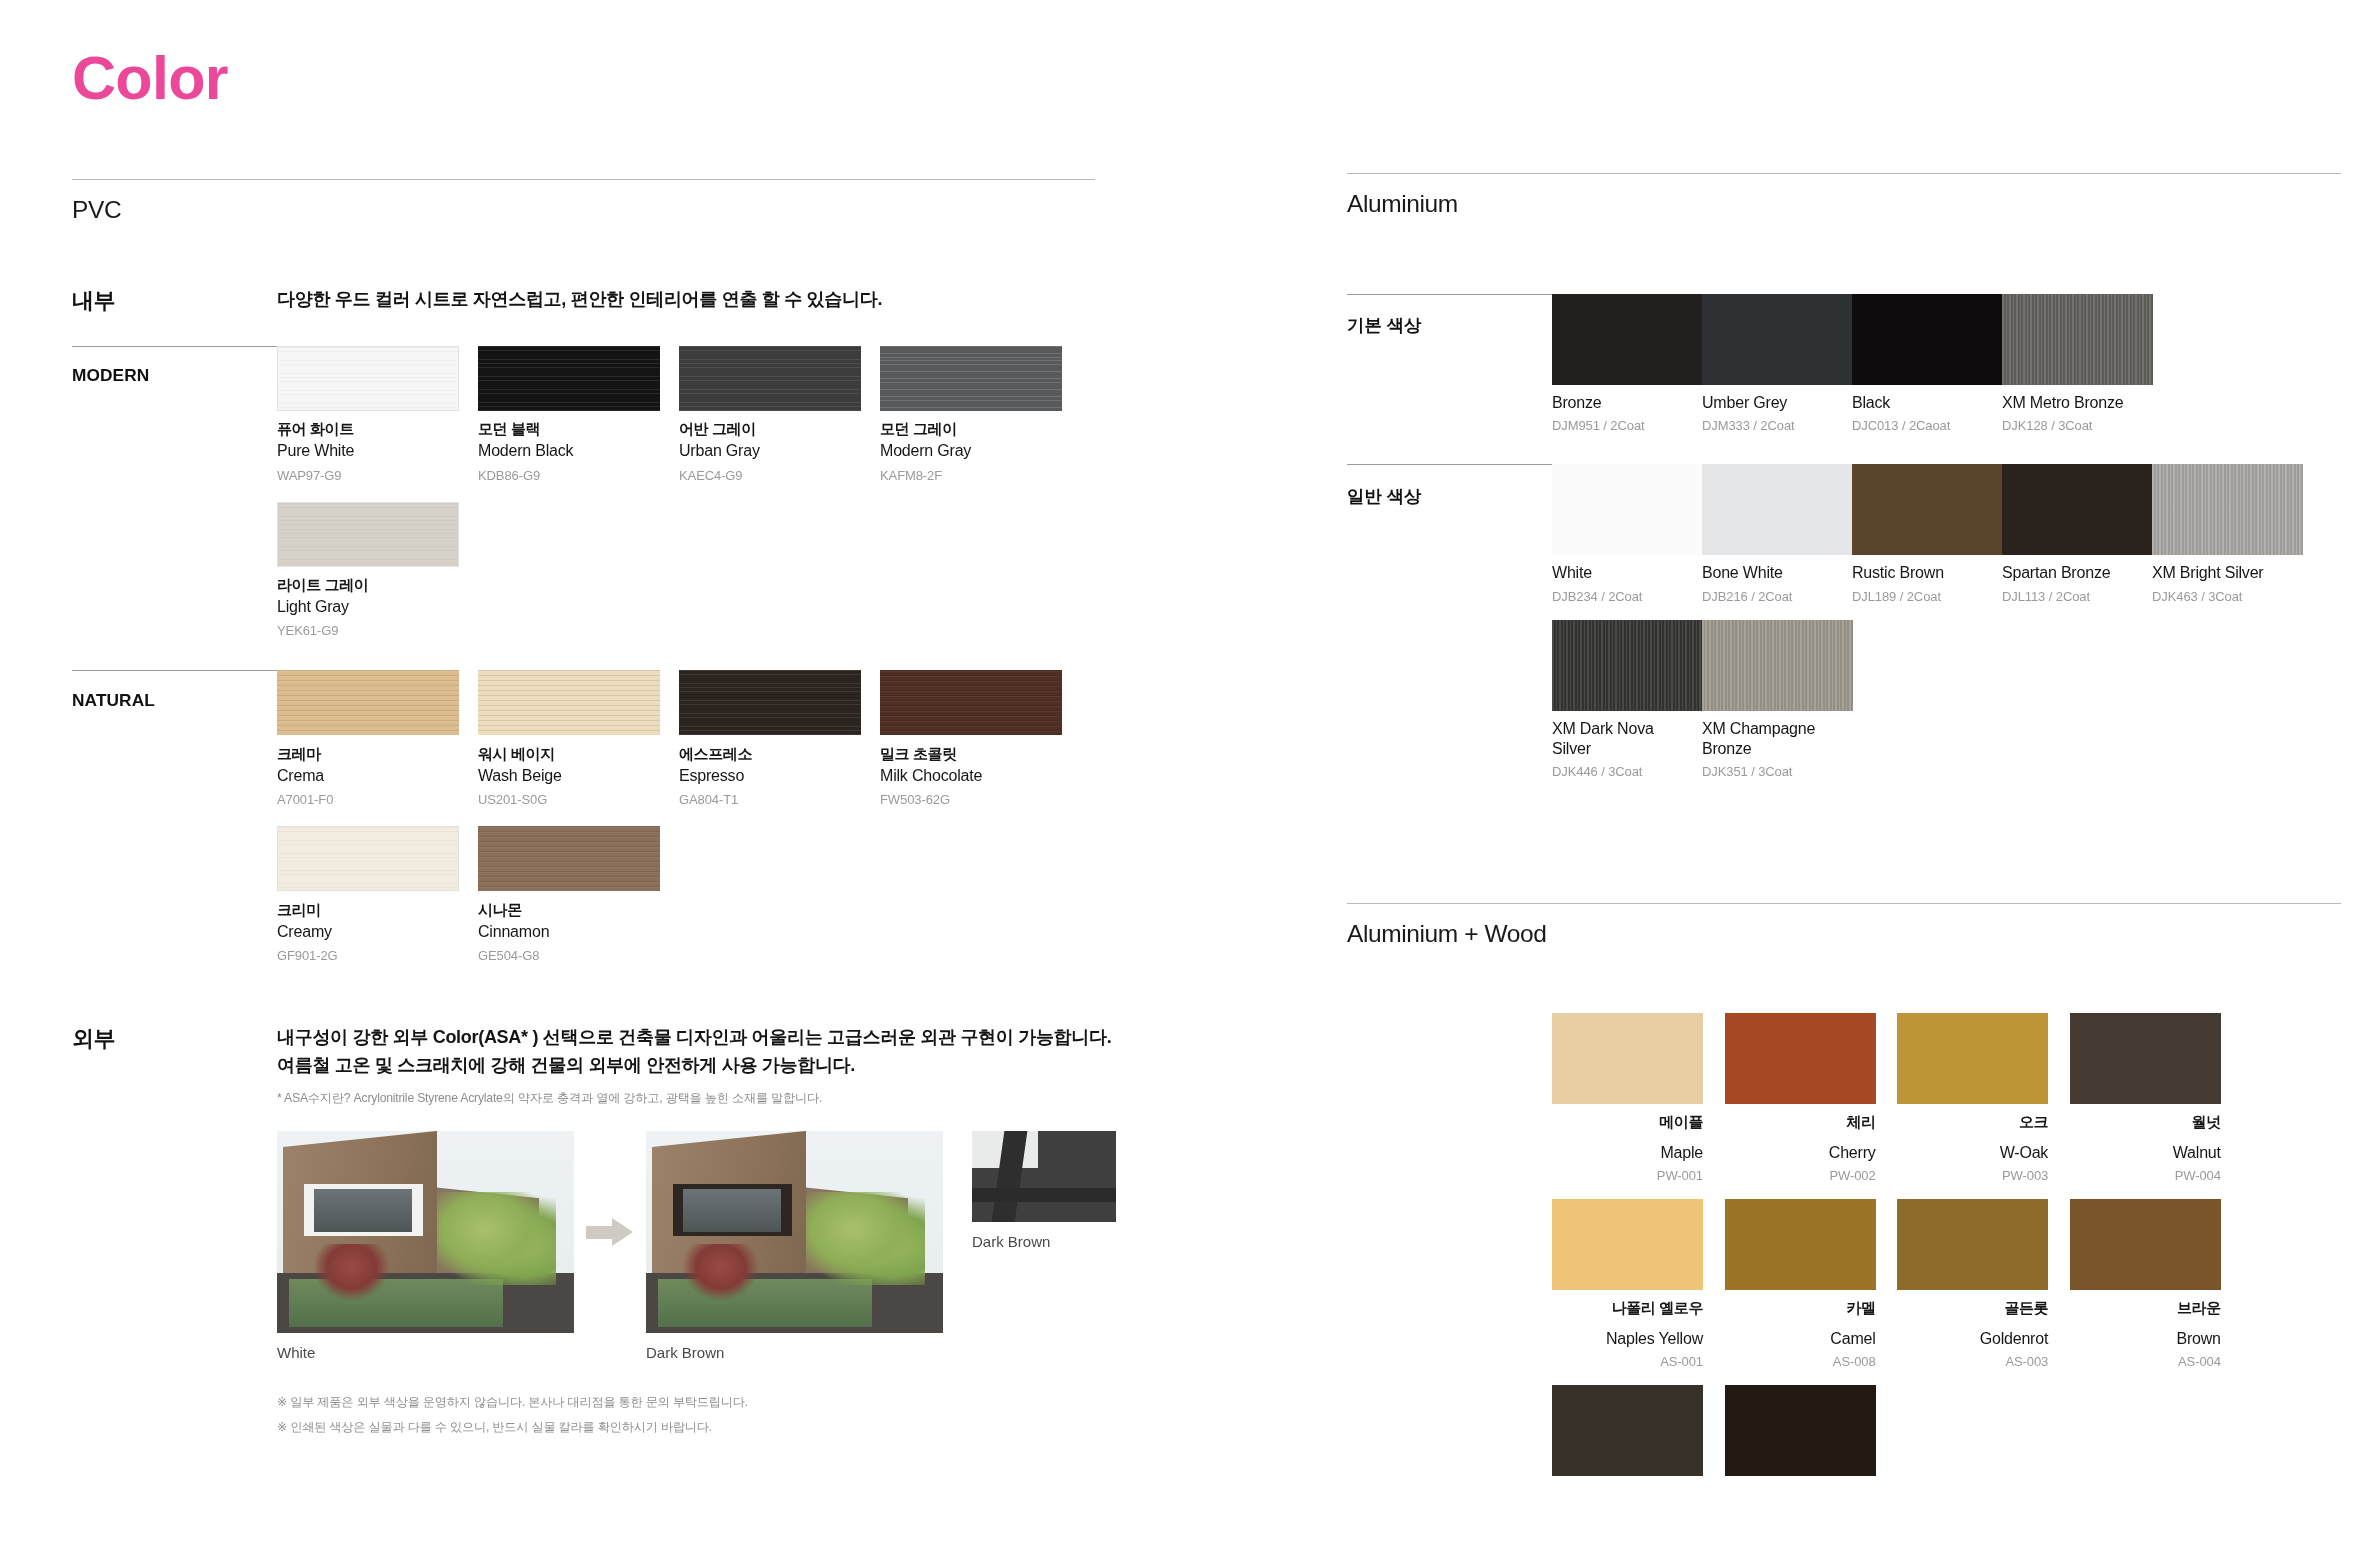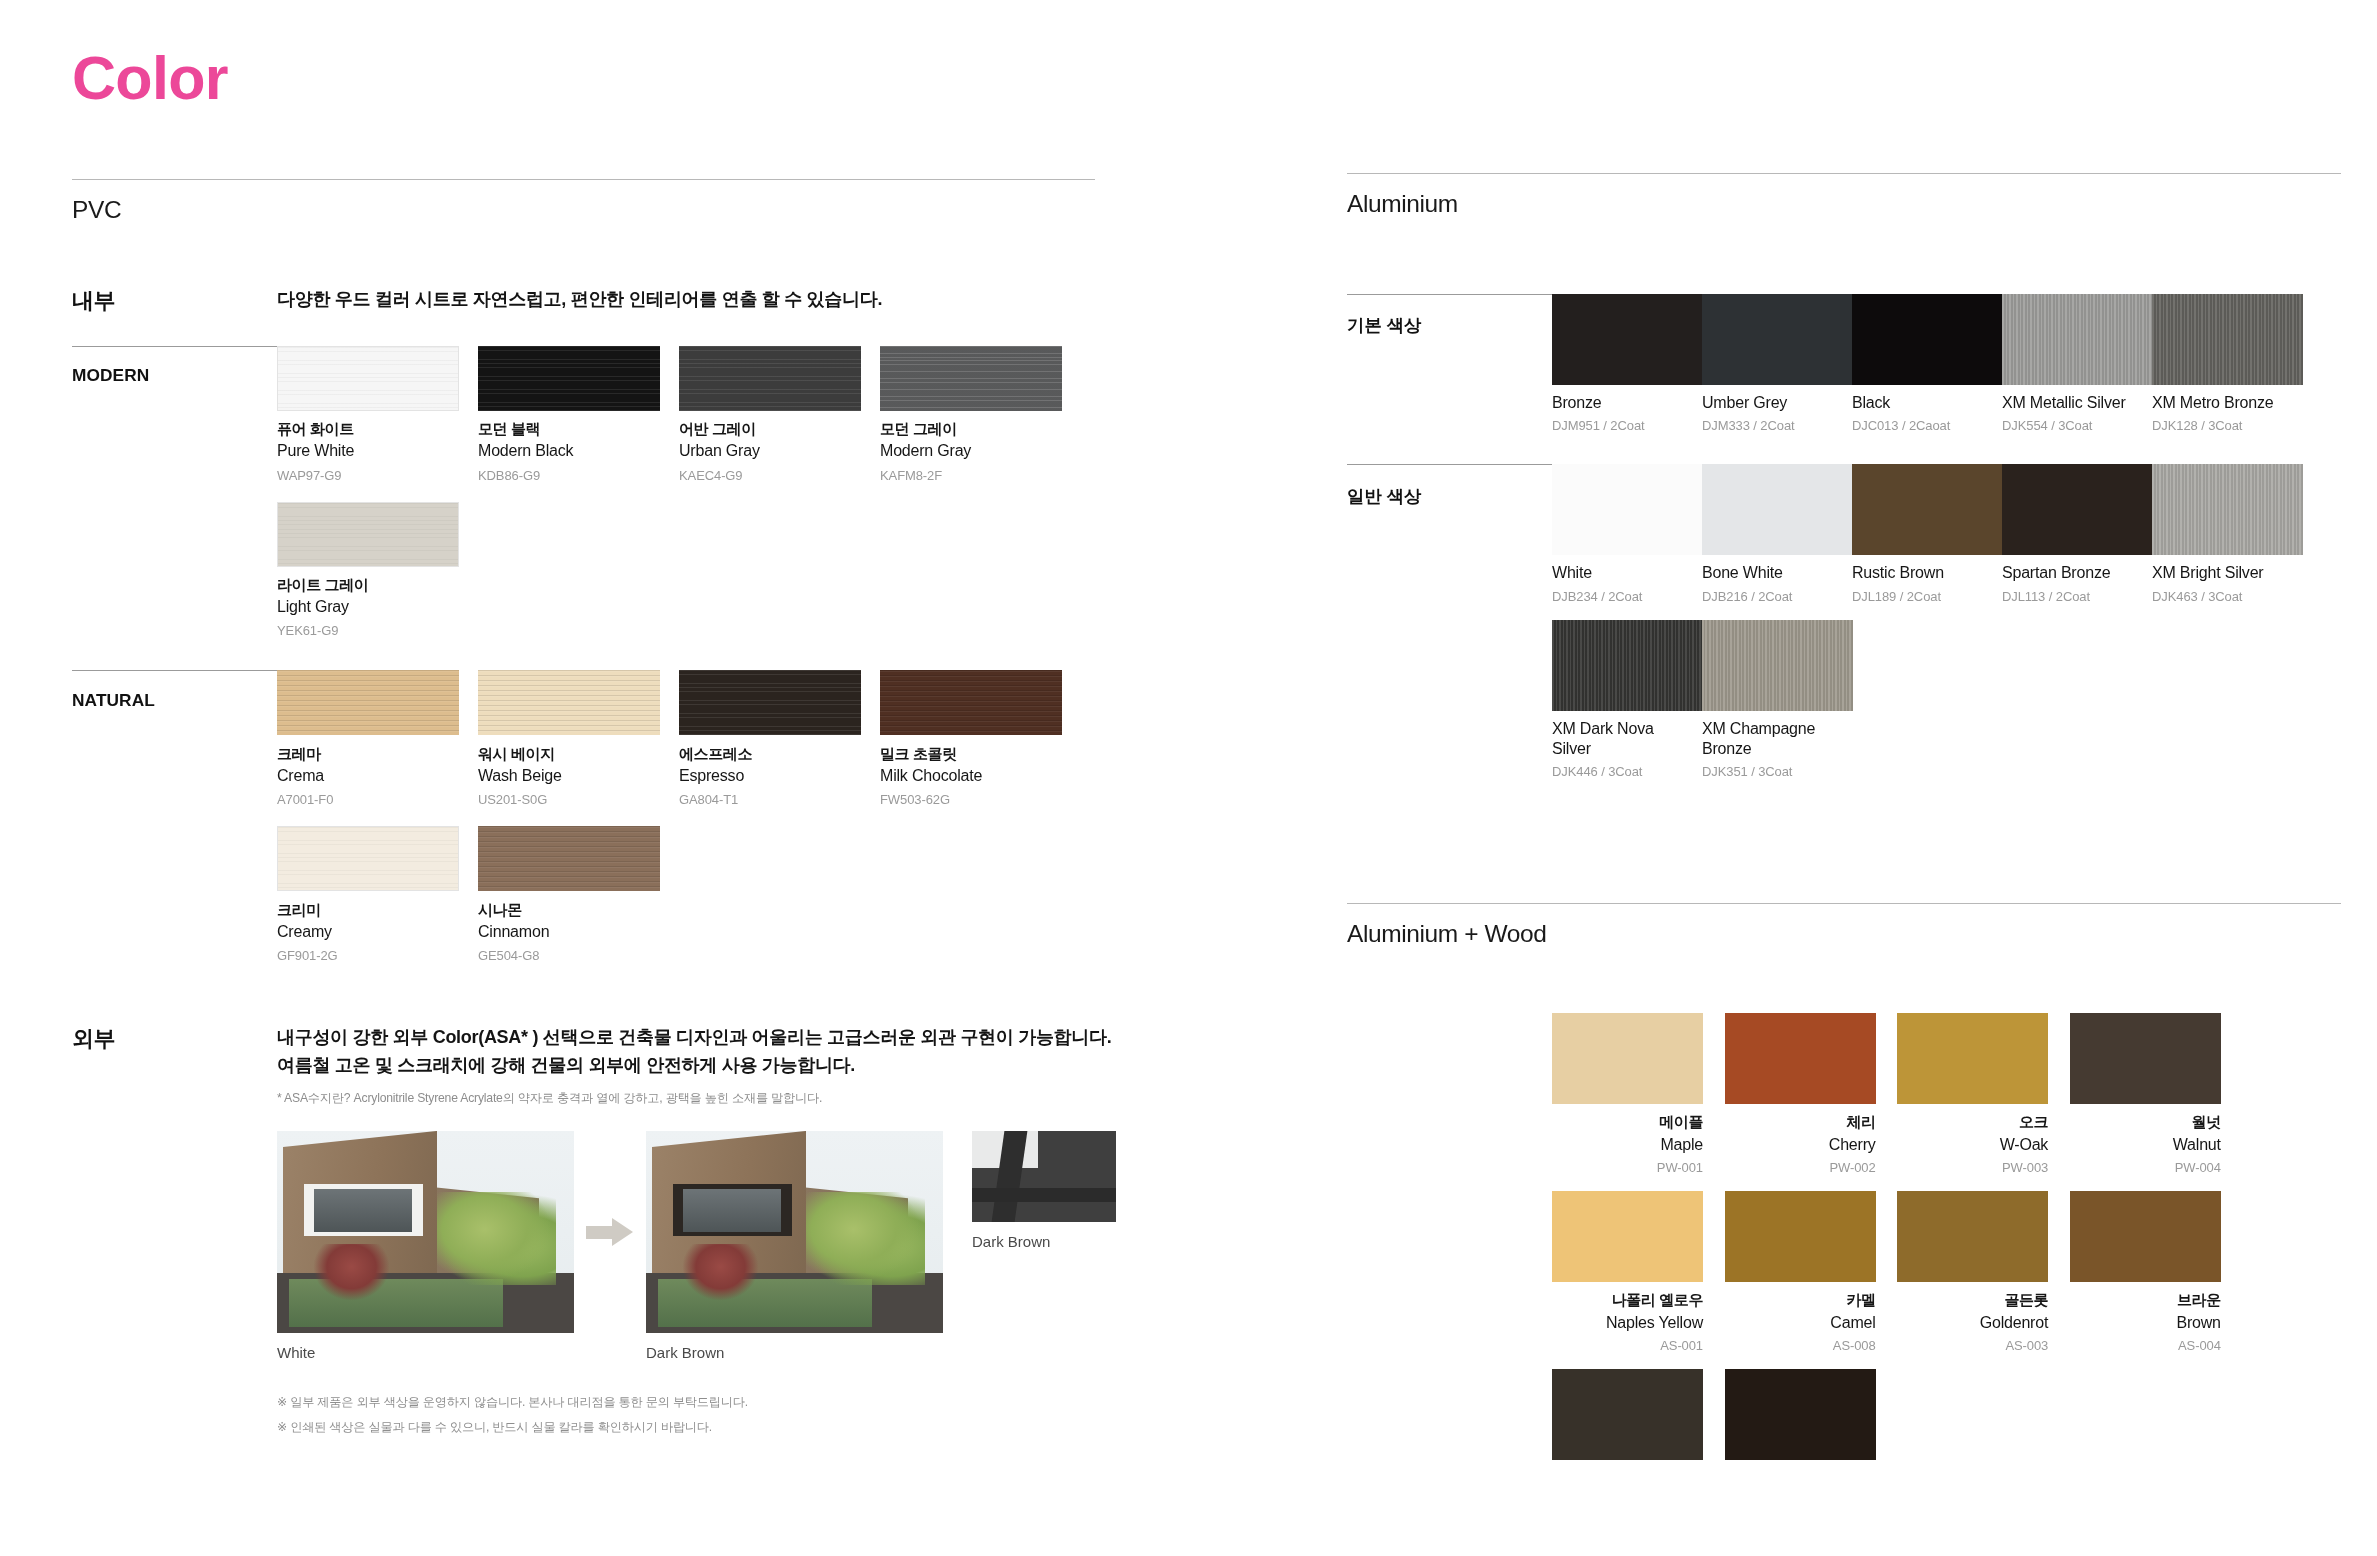--- a/index.html
+++ b/index.html
@@ -53,21 +53,21 @@
 
   
   .sw-r{ width:125px; margin-right:25px; margin-bottom:16px; }
   .sw-r .chip{ width:151px; height:68px; }
   .sw-r .en{ font-size:16px; font-weight:400; color:#161616; margin-top:8px; }
   .sw-r .code{ font-size:13px; color:#9a9a9a; margin-top:5.8px; }
 
   .sw-w{ width:151px; margin-right:21.6px; margin-bottom:16px;text-align:right; }
   .sw-w .chip{ width:151px; height:66px; }
   .sw-w .kr{ font-size:15px; font-weight:600; color:#161616; margin-top:8.6px; letter-spacing:-0.4px;}
-  .sw-w .en{ font-size:16px; color:#161616; margin-top:3px; }
+  .sw-w .en{ font-size:16px; color:#161616; margin-top:11px; }
   .sw-w .code{ font-size:13px; color:#9a9a9a; margin-top:5.8px; }
 
   
   .ext-media{ display:flex; align-items:flex-start; margin-top:24.5px; }
   .photo-block{ width:297px; }
   .photo{ width:297px; height:202px; position:relative; overflow:hidden; background:#cfd6d8;}
   .photo-cap{ font-size:15px; color:#4a4a4a; margin-top:10.8px; }
   .arrow-wrap{ width:72px; height:202px; display:flex; align-items:center; justify-content:center; }
   .arrow{
     width:48px; height:29px; position:relative;
@@ -307,25 +307,20 @@
               <div class="chip tall" style="background:#2d3134;"></div>
               <div class="en">Umber Grey</div>
               <div class="code">DJM333 / 2Coat</div>
             </div>
             <div class="sw sw-r">
               <div class="chip tall" style="background:#0d0b0c;"></div>
               <div class="en">Black</div>
               <div class="code">DJC013 / 2Caoat</div>
             </div>
             <div class="sw sw-r">
-              <div class="chip tall" style="background:#9d9d9b;background-image:repeating-linear-gradient(90deg, rgba(255,255,255,.10) 0 0.7px, rgba(0,0,0,.07) 0.7px 1.4px);"></div>
-              <div class="en">XM Metallic Silver</div>
-              <div class="code">DJK554 / 3Coat</div>
-            </div>
-            <div class="sw sw-r">
               <div class="chip tall" style="background:#63625e;background-image:repeating-linear-gradient(90deg, rgba(255,255,255,.10) 0 0.7px, rgba(0,0,0,.07) 0.7px 1.4px);"></div>
               <div class="en">XM Metro Bronze</div>
               <div class="code">DJK128 / 3Coat</div>
             </div>
           </div>
       </div>
     </div>
 
     <div class="row" style="margin-top:14.4px;">
       <div class="label-col">

